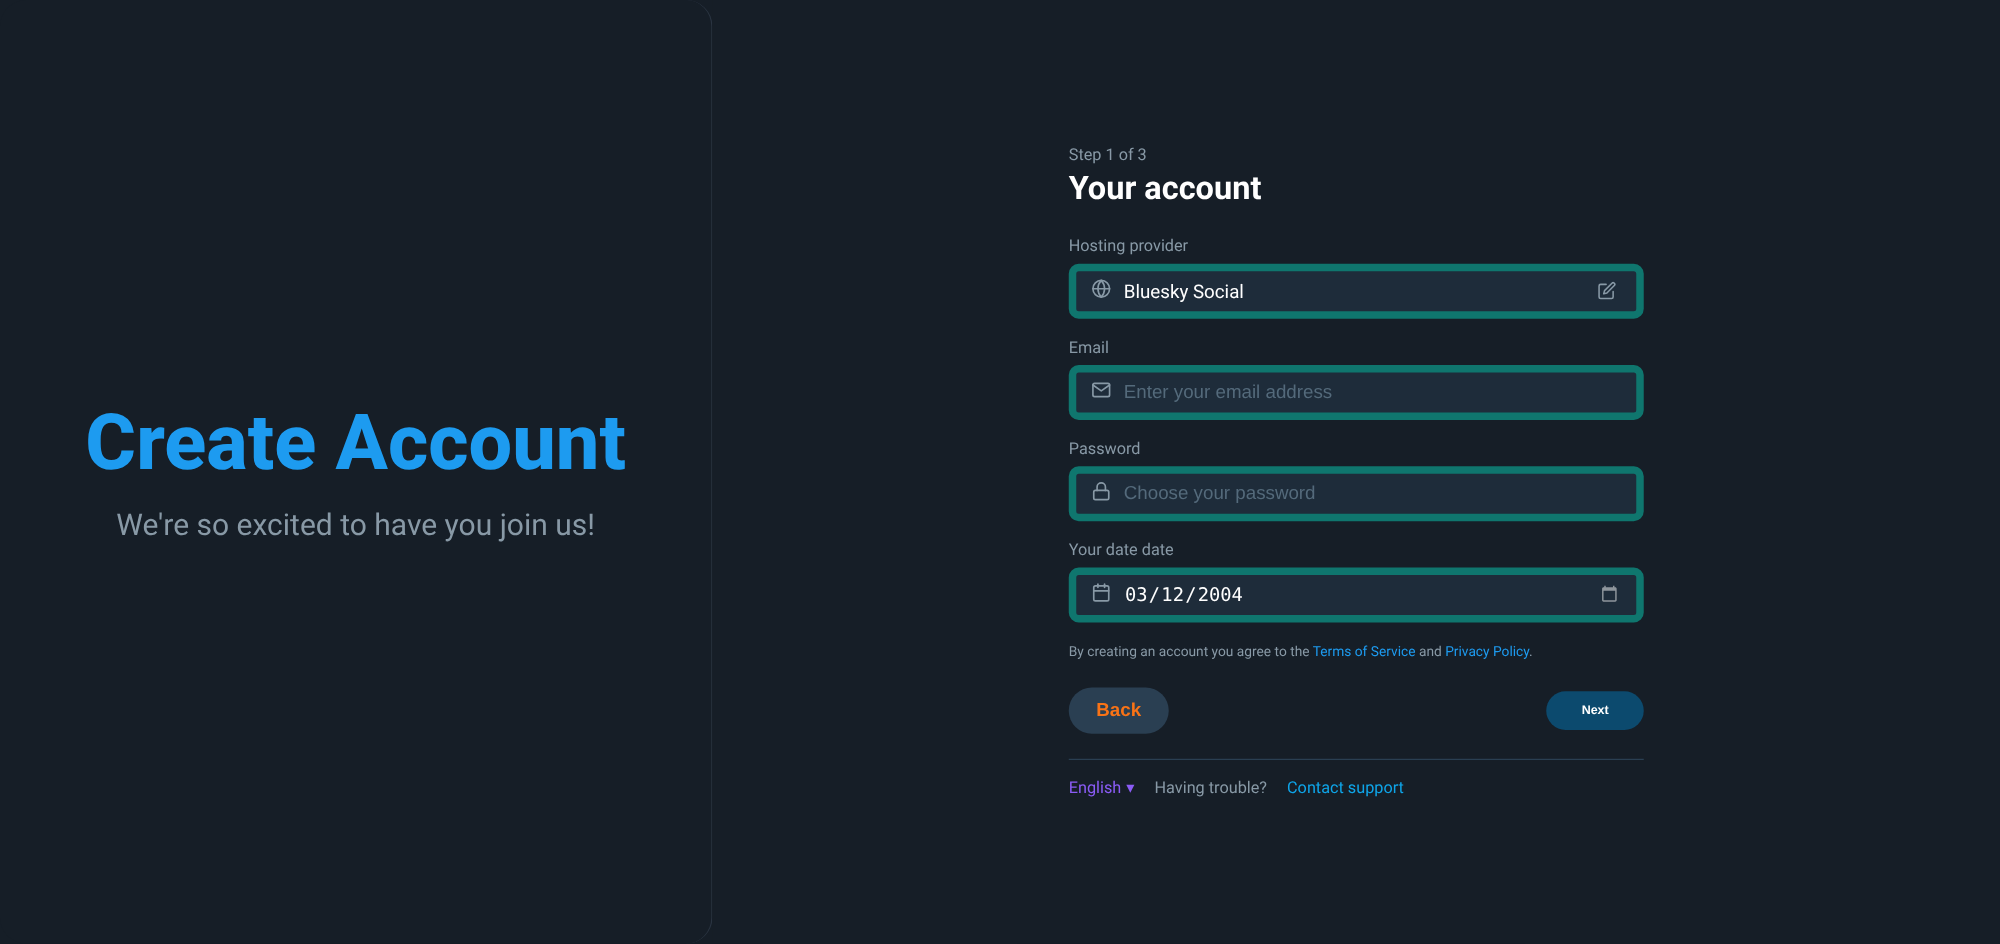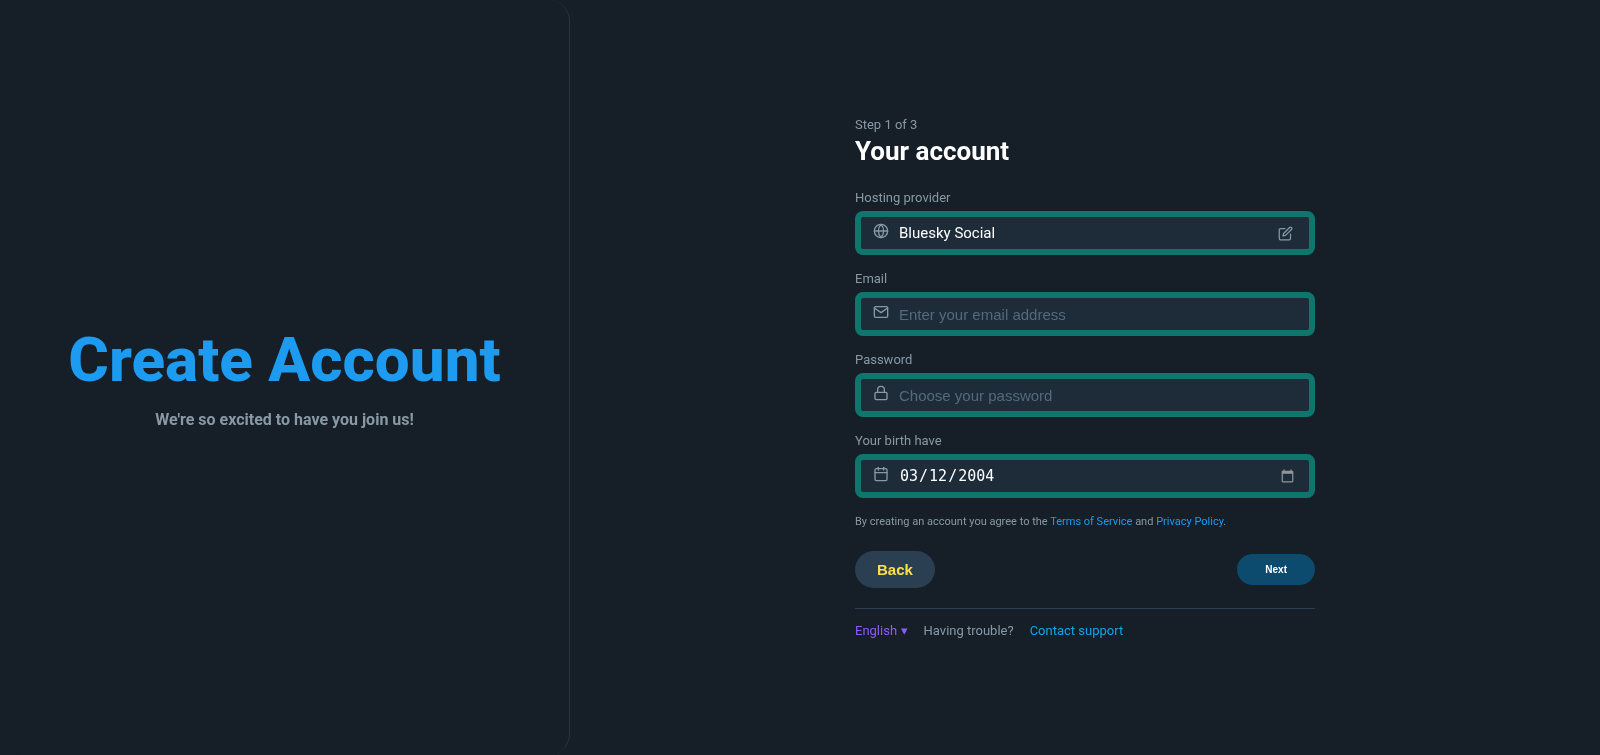--- a/index.html
+++ b/index.html
@@ -29,25 +29,25 @@
     .left-title {
       font-size: 62px;
       font-weight: 800;
       color: #1d9bf0;
       text-align: center;
       line-height: 1.1;
       padding: 0 40px;
     }
 
     .left-subtitle {
-      font-size: 16px;
+      font-size: 24px;
       color: #8899a6;
       margin-top: 16px;
       text-align: center;
-      font-weight: 700;
+      font-weight: 400;
     }
 
     .right-panel {
       flex: 1;
       background-color: #161e27;
       display: flex;
       align-items: center;
       justify-content: center;
     }
 
@@ -157,21 +157,21 @@
     .btn-row {
       display: flex;
       justify-content: space-between;
       align-items: center;
       margin-bottom: 20px;
     }
 
     .btn-back {
       background-color: #2a3f52;
       border: none;
-      color: #fde047;
+      color: #f97316;
       font-size: 15px;
       font-weight: 600;
       padding: 10px 22px;
       border-radius: 20px;
       cursor: pointer;
     }
 
     .btn-next {
       background-color: #0c4a6e;
       border: none;
@@ -280,21 +280,21 @@
           <svg class="icon-svg" viewBox="0 0 24 24">
             <rect x="3" y="11" width="18" height="11" rx="2" ry="2"></rect>
             <path d="M7 11V7a5 5 0 0 1 10 0v4"></path>
           </svg>
         </span>
         <input class="input-field" type="password" placeholder="Choose your password" style="">
       </div>
     </div>
 
     <div class="field-group">
-      <label class="field-label">Your birth have</label>
+      <label class="field-label">Your date date</label>
       <div class="input-wrapper">
         <span class="input-icon">
           <svg class="icon-svg" viewBox="0 0 24 24">
             <rect x="3" y="4" width="18" height="18" rx="2" ry="2"></rect>
             <line x1="16" y1="2" x2="16" y2="6"></line>
             <line x1="8" y1="2" x2="8" y2="6"></line>
             <line x1="3" y1="10" x2="21" y2="10"></line>
           </svg>
         </span>
         <input class="input-field" type="date" value="2004-03-12" style="">

